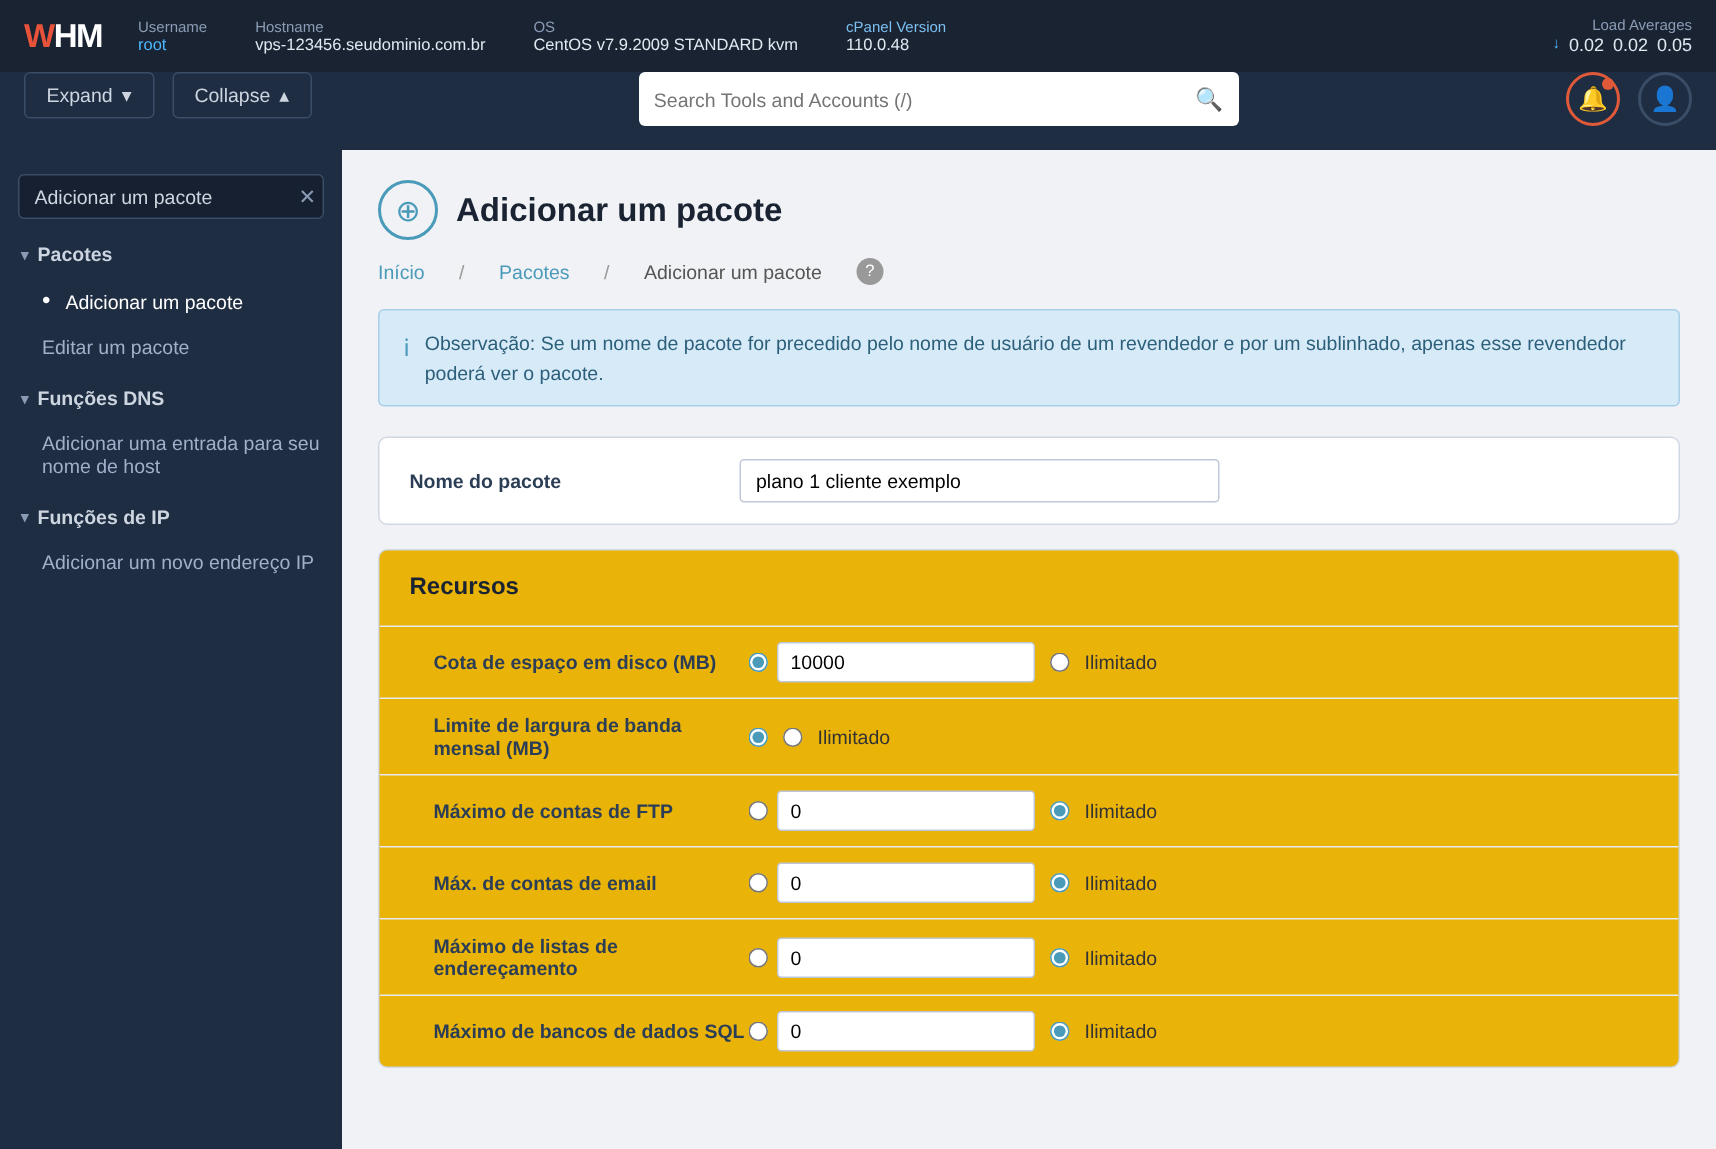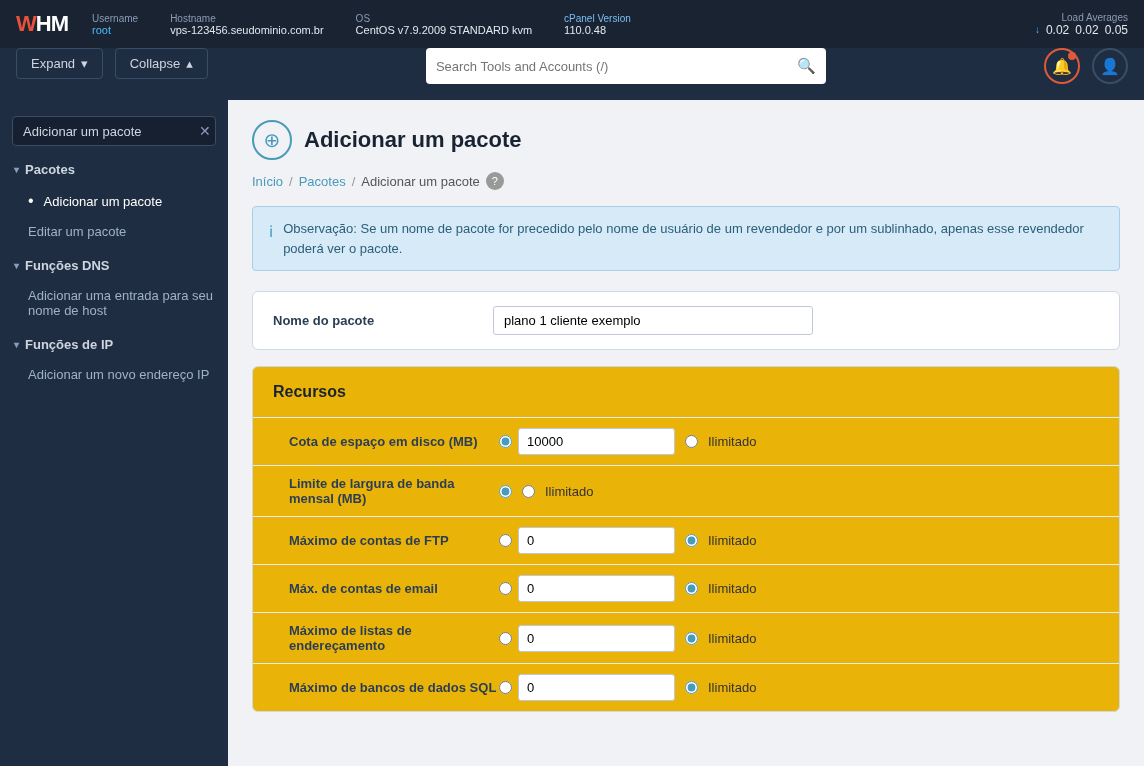--- a/index.html
+++ b/index.html
@@ -220,21 +220,21 @@
     }
     .page-title {
       font-size: 22px;
       font-weight: 600;
       color: #1a2332;
     }
 
     .breadcrumb {
       display: flex;
       align-items: center;
-      gap: 6px;
+      gap: 23px;
       font-size: 13px;
       color: #4a9aba;
       margin-bottom: 16px;
     }
     .breadcrumb-sep { color: #999; }
     .breadcrumb-current { color: #555; }
     .breadcrumb a { color: #4a9aba; text-decoration: none; }
     .help-icon {
       width: 18px; height: 18px;
       border-radius: 50%;
@@ -325,21 +325,21 @@
       display: flex;
       align-items: center;
       gap: 6px;
     }
     .radio-group input[type="radio"] { cursor: pointer; accent-color: #4a9aba; }
     .resource-input {
       border: 1px solid #c0c8d8;
       border-radius: 3px;
       padding: 5px 8px;
       font-size: 13px;
-      width: 157px;
+      width: 172px;
     }
     .unlimited-label {
       font-size: 13px;
       color: #333;
       margin-left: 4px;
     }
   </style>
 </head>
 <body>
 

